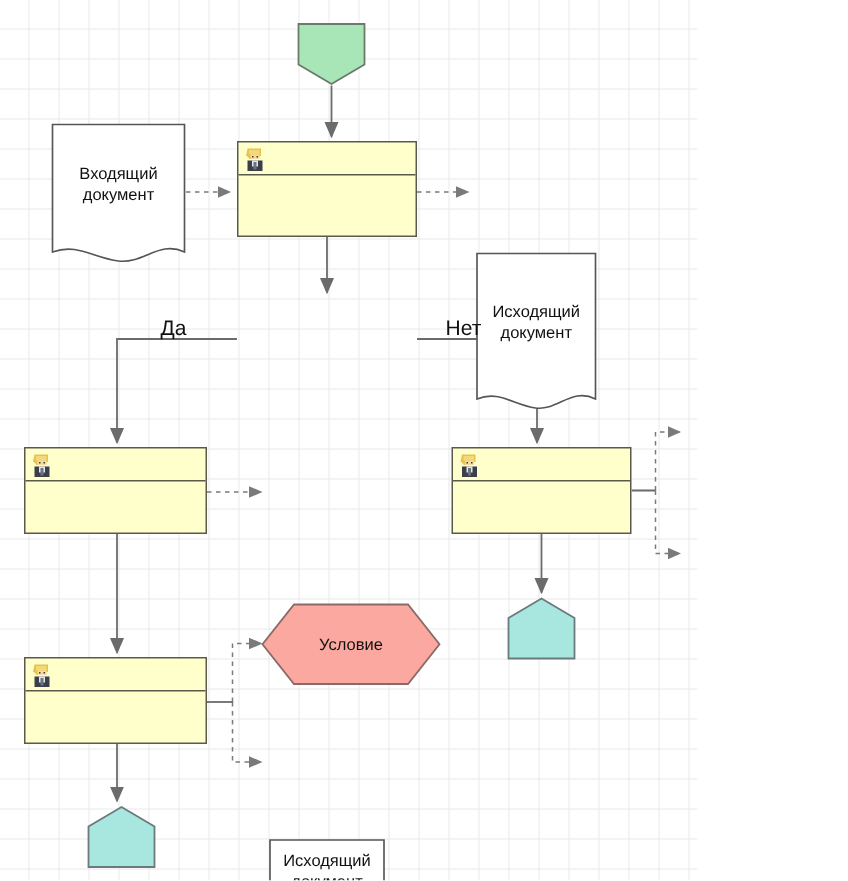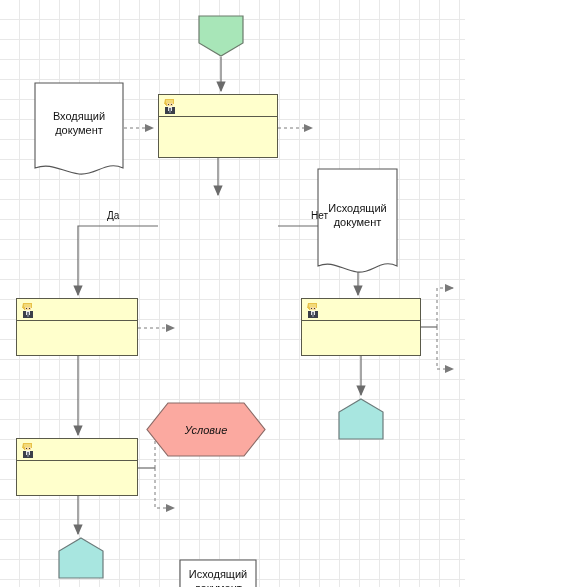--- a/index.html
+++ b/index.html
@@ -103,21 +103,21 @@
     transform: translateY(-50%);
     text-align: center;
     font-size: 11px;
     line-height: 14px;
     color: #111111;
   }
 
   
   .edge-label {
     position: absolute;
-    font-size: 10px;
+    font-size: 14px;
     color: #111111;
     background: transparent;
     white-space: nowrap;
     text-align: center;
   }
 </style>
 </head>
 <body>
 
 <div id="canvas">
@@ -207,32 +207,32 @@
   <div class="node doc" style="left:317px; top:72px; width:81px; height:108px;">
     <svg viewBox="0 0 81 108" preserveAspectRatio="none">
       <path d="M1,1 L80,1 L80,98 C64,90 55,106 40,104 C25,102 16,92 1,98 Z" fill="#ffffff" stroke="#555555" stroke-width="1.1" vector-effect="non-scaling-stroke"></path>
     </svg>
     <div class="doc-label">
       <span>Исходящий</span>
       <span>документ</span>
     </div>
   </div>
 
-  <div class="node decision" style="left:146px; top:198px; width:120px; height:55px;font-style:italic;">
+  <div class="node decision" style="left:174px; top:198px; width:120px; height:55px;">
     <svg width="120" height="55" viewBox="0 0 120 55">
       <polygon points="22,1 98,1 119,27.5 98,54 22,54 1,27.5" fill="#fba9a0" stroke="#8a6a66" stroke-width="1.2"></polygon>
     </svg>
     <div class="dec-label">
       <div>Условие</div>
     </div>
   </div>
 
   <div class="edge-label" style="left:107px; top:210px;">Да</div>
 
-  <div class="edge-label" style="left:311px; top:210px;">Нет</div>
+  <div class="edge-label" style="left:297px; top:210px;">Нет</div>
 
   <div class="node activity" style="left:16px; top:298px; width:122px; height:58px;">
     <div class="act-head">
       <svg class="avatar" viewBox="0 0 16 17">
         <rect x="0" y="0" width="16" height="17" fill="#ffffcc"></rect>
         <path d="M3,2 h9 v5 h-1 v1 h-1 v1 h-6 v-1 h-1 v-1 h-1 z" fill="#e8c24a"></path>
         <path d="M4,3 h7 v3 h-7 z" fill="#f2d97a"></path>
         <rect x="5" y="6" width="6" height="3" fill="#f7dba0"></rect>
         <rect x="6" y="7" width="1" height="1" fill="#3a3a3a"></rect>
         <rect x="9" y="7" width="1" height="1" fill="#3a3a3a"></rect>

